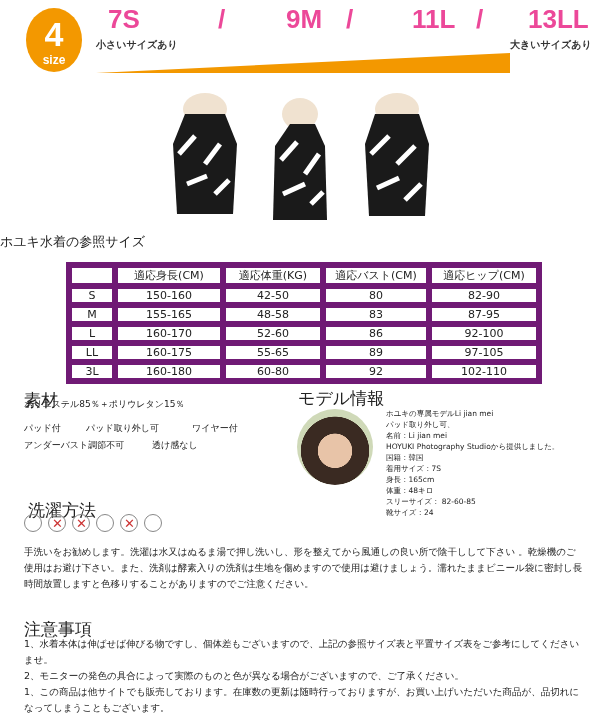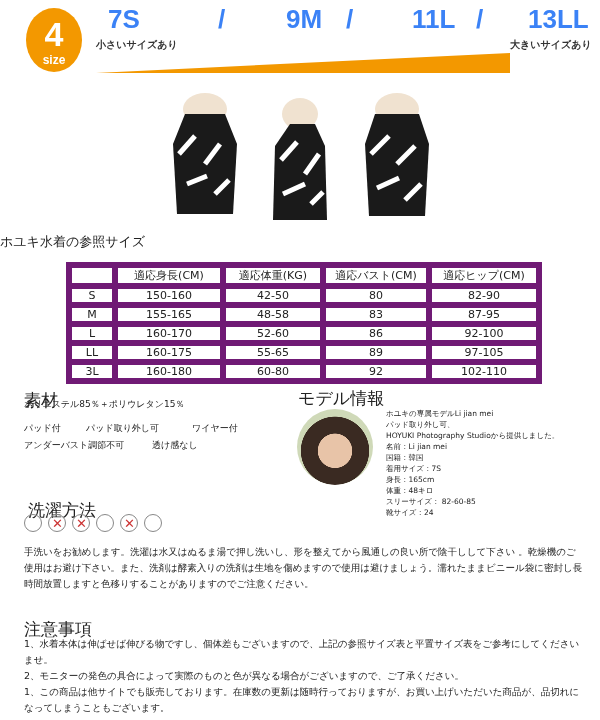--- a/index.html
+++ b/index.html
@@ -1,20 +1,20 @@
 <!DOCTYPE html>
 <html><head>
 <meta charset="utf-8">
 <style>
   * { box-sizing: border-box; margin: 0; padding: 0; }
   body { width: 600px; height: 720px; background: #fff; font-family: "DejaVu Sans", sans-serif; color: #222; position: relative; overflow: hidden; }
   .badge { position: absolute; left: 26px; top: 8px; width: 56px; height: 64px; background: #f39800; border-radius: 50%; color: #fff; text-align: center; }
   .badge .num { font-family: "Liberation Sans", sans-serif; font-weight: bold; font-size: 34px; line-height: 40px; display: block; margin-top: 6px; }
   .badge .lbl { font-family: Liberation Sans, sans-serif; font-weight: bold; font-size: 12px; line-height: 12px; display: block; }
-  .sizes { position: absolute; left: 96px; top: 4px; width: 494px; height: 30px; color: #3b82f6; font-family: "Liberation Sans", sans-serif; font-weight: bold; font-size: 26px; }
+  .sizes { position: absolute; left: 96px; top: 4px; width: 494px; height: 30px; color: #ec4899; font-family: "Liberation Sans", sans-serif; font-weight: bold; font-size: 26px; }
   .sizes span { position: absolute; top: 0; }
   .sub { position: absolute; top: 38px; font-size: 10px; color: #333; font-weight: bold; }
   .wedge { position: absolute; left: 96px; top: 53px; width: 414px; height: 20px; }
   .photos { position: absolute; left: 165px; top: 84px; width: 270px; height: 140px; }
   .title { position: absolute; left: 0; width: 600px; top: 233px; font-size: 13px; }
   table.sz { position: absolute; left: 66px; top: 262px; border-collapse: collapse; font-size: 11px; }
   table.sz td, table.sz th { border: 6px solid #701a75; text-align: center; height: 18px; font-weight: normal; padding: 0 4px; }
   .sec-h { position: absolute; font-size: 17px; }
   .txt { position: absolute; font-size: 9px; line-height: 16px; }
   .model-txt { position: absolute; left: 386px; top: 408px; font-size: 7.5px; line-height: 11px; }
@@ -121,22 +121,22 @@
 <div class="txt" style="left:86px;top:420px">パッド取り外し可</div>
 <div class="txt" style="left:192px;top:420px">ワイヤー付</div>
 <div class="txt" style="left:24px;top:437px">アンダーバスト調節不可</div>
 <div class="txt" style="left:152px;top:437px">透け感なし</div>
 
 <div class="sec-h" style="left:298px;top:387px">モデル情報</div>
 <div class="avatar"></div>
 <div class="model-txt">
   <div>ホユキの専属モデルLi jian mei</div>
   <div>パッド取り外し可、</div>
+  <div>名前：Li jian mei</div>
   <div>HOYUKI Photography Studioから提供しました。</div>
-  <div>名前：Li jian mei</div>
   <div>国籍：韓国</div>
   <div>着用サイズ：7S</div>
   <div>身長：165cm</div>
   <div>体重：48キロ</div>
   <div>スリーサイズ： 82-60-85</div>
   <div>靴サイズ：24</div>
 </div>
 
 <div class="sec-h" style="left:28px;top:499px">洗濯方法</div>
 <div class="icons">

